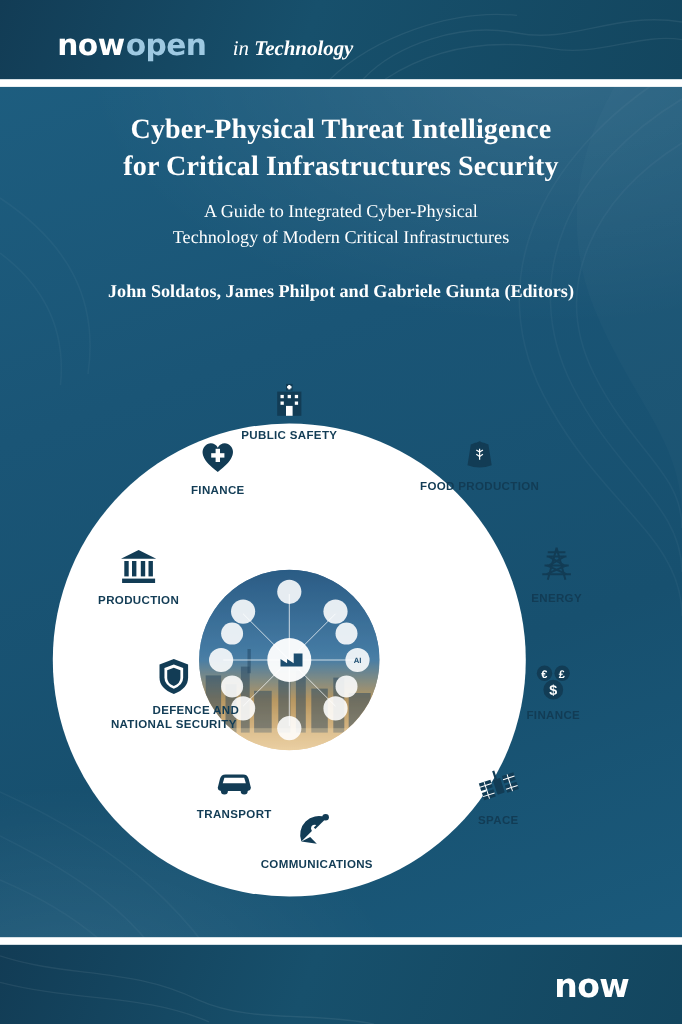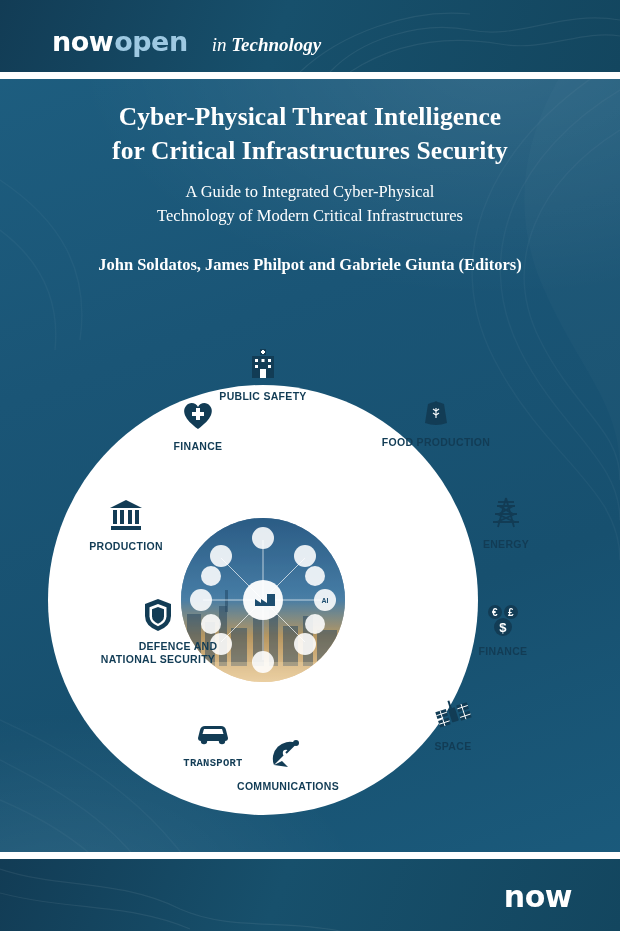--- a/index.html
+++ b/index.html
@@ -399,21 +399,21 @@
       <svg class="ic" viewBox="0 0 40 40">
         <path d="M6 30 a17 17 0 0 1 22 -22 z" fill="#123c55"></path>
         <path d="M6 30 l8 -4 6 6 z" fill="#123c55"></path>
         <circle cx="18" cy="18" r="3.2" fill="#ffffff"></circle>
         <path d="M18 18 l9 -9" stroke="#123c55" stroke-width="2"></path>
         <circle cx="28" cy="8" r="3" fill="#123c55"></circle>
       </svg>
       <span>COMMUNICATIONS</span>
     </div>
 
-    <div class="sector" style="left:115px; top:327px;font-family:Liberation Mono, monospace;">
+    <div class="sector" style="left:115px; top:305px;">
       <svg class="ic" viewBox="0 0 40 40">
         <path d="M5 26 l2 -8 q1 -4 5 -4 h16 q4 0 5 4 l2 8 q0 3 -3 3 h-24 q-3 0 -3 -3 z" fill="#123c55"></path>
         <path d="M11 17 h18 l1.5 5 h-21 z" fill="#ffffff"></path>
         <circle cx="11" cy="29" r="3.2" fill="#123c55"></circle>
         <circle cx="29" cy="29" r="3.2" fill="#123c55"></circle>
       </svg>
       <span>TRANSPORT</span>
     </div>
 
     <div class="sector" style="left:45px; top:210px; width:150px;">

